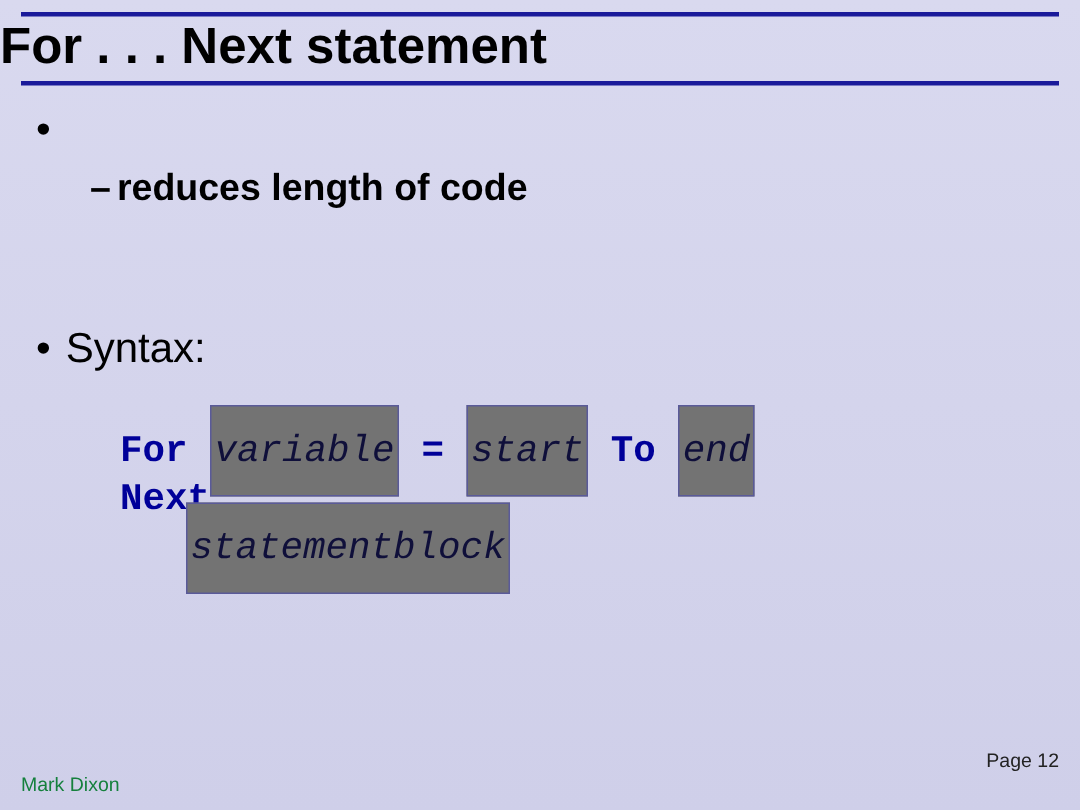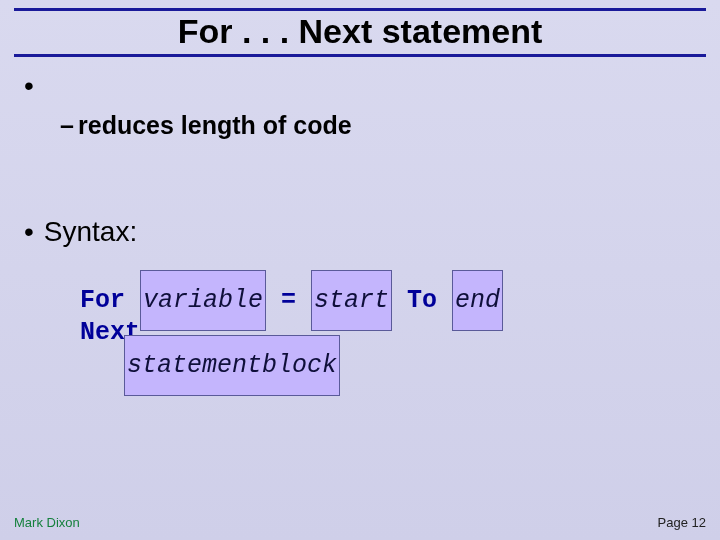--- a/index.html
+++ b/index.html
@@ -24,21 +24,20 @@
     left: 14px;
     right: 14px;
     height: 3px;
     background: #1a1a9a;
   }
   .title {
     position: absolute;
     top: 12px;
     left: 0;
     right: 0;
-    text-align: center;
     font-size: 34px;
     font-weight: bold;
   }
   .content {
     position: absolute;
     top: 68px;
     left: 24px;
     right: 24px;
   }
   .b1 {
@@ -73,35 +72,35 @@
     font-family: "Courier New", Courier, monospace;
     font-size: 25px;
     font-weight: bold;
     line-height: 1.3;
     color: #000099;
   }
   .codeblock .indent { padding-left: 44px; display: inline-block; }
   .ph {
     font-style: italic;
     color: #0f0f3a;
-    background: #c4b5fd;
+    background: #737373;
     border: 1px solid #5a5a99;
     padding: 15px 2px;
     font-weight: normal;
   }
   .footer-left {
     position: absolute;
     bottom: 10px;
     left: 14px;
     font-size: 13px;
     color: #15803d;
   }
   .footer-right {
     position: absolute;
-    bottom: 10px;
+    bottom: 26px;
     right: 14px;
     font-size: 13px;
     color: #222;
   }
 </style>
 </head>
 <body>
 
 <div class="top-rule"></div>
 

